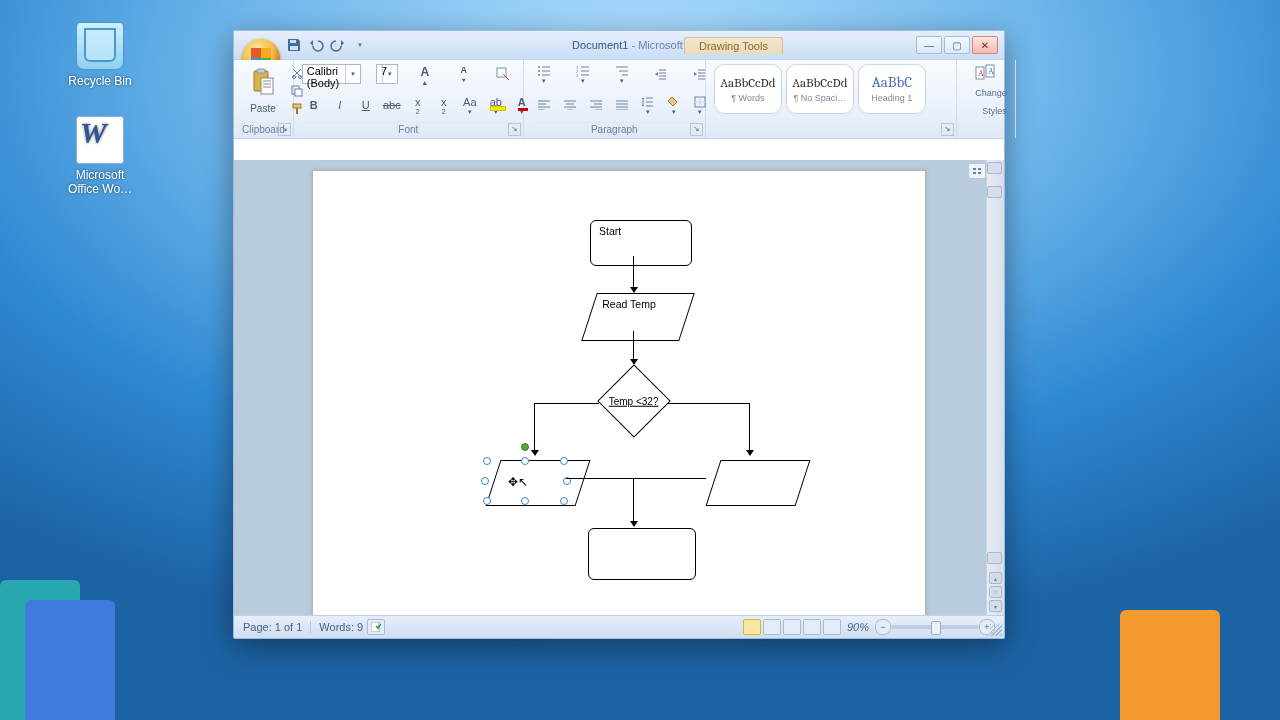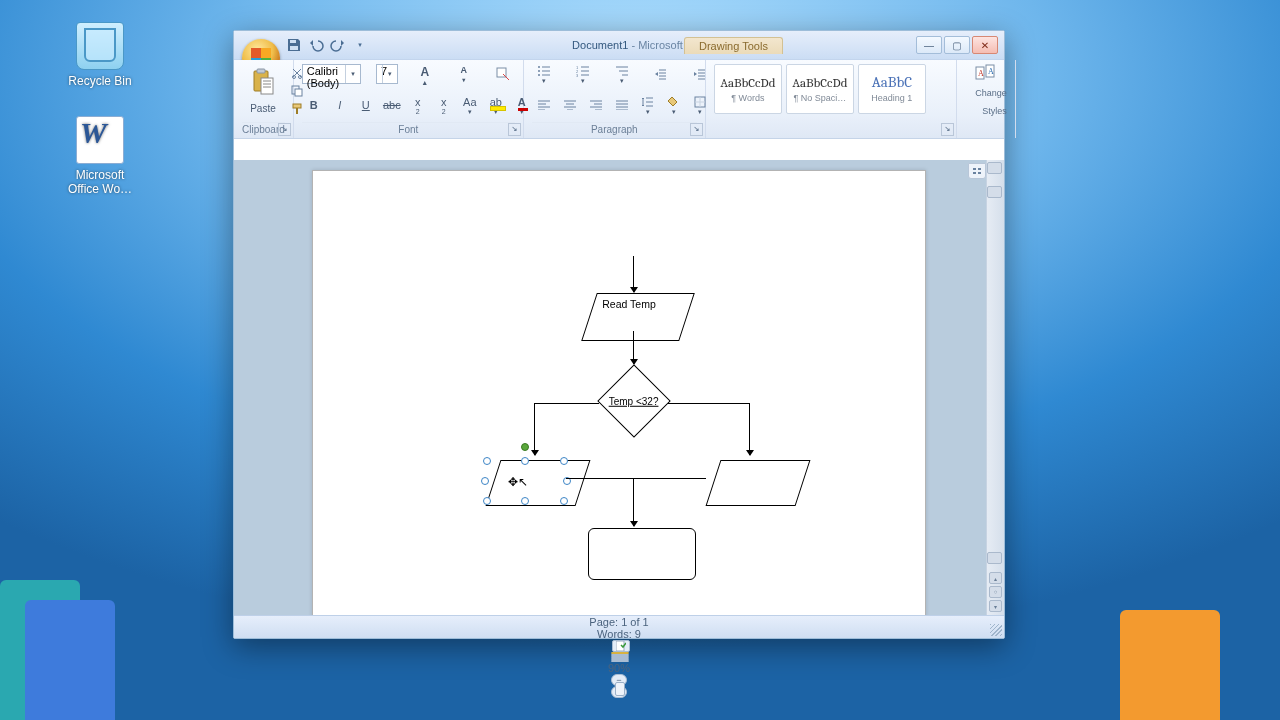--- a/index.html
+++ b/index.html
@@ -93,21 +93,21 @@
 .font-name .dd-arrow, .font-size .dd-arrow { position:absolute; right:0; top:0; width:14px; height:100%; border-left:1px solid #c4d0df; display:grid; place-items:center; color:#4a5c74; font-size:7px; }
 .font-size { width:30px; height:18px; border:1px solid #a7b9cf; background:#fff; font-size:11px; padding-left:4px; position:relative; }
 .icon-btn { height:18px; min-width:18px; padding:0 2px; display:grid; place-items:center; border:1px solid transparent; border-radius:2px; color:#4a5c74; font-size:11px; cursor:pointer; }
 .font-row2 { display:flex; gap:2px; align-items:center; margin-top:3px; }
 .swatch { width:10px; height:3px; display:block; }
 .yellow-sw{ background:#ffea00; border:1px solid #d6c400; }
 .red-sw{ background:#c00; }
 
 .para-group { width:165px; }
 .styles-group { width:234px; display:flex; flex-direction:row; gap:4px; overflow:hidden; flex-wrap:wrap; }
-.style-thumb { width:66px; height:48px; border:1px solid #cbd6e4; background:#fff; border-radius:2px; display:flex; flex-direction:column; justify-content:center; align-items:center; gap:4px; font-size:9px; color:#808a97; cursor:pointer; }
+.style-thumb { width:66px; height:48px; border:1px solid #cbd6e4; background:#fff; border-radius:10px; display:flex; flex-direction:column; justify-content:center; align-items:center; gap:4px; font-size:9px; color:#808a97; cursor:pointer; }
 .style-thumb .prev { font:400 13px/13px Cambria,serif; color:#333; }
 .style-thumb:nth-child(3) .prev{ color:#4b72b7; font-size:15px; }
 .change-styles { width:42px; display:flex; flex-direction:column; align-items:center; justify-content:center; gap:2px; font-size:9px; color:#5a6e87; cursor:pointer; }
 .change-styles svg{ width:22px;height:18px; }
 .editing-group { width:38px; font-size:10px; color:#5a6e87; display:flex; align-items:center; justify-content:center; }
 .rib-launcher { position:absolute; right:2px; bottom:2px; width:11px; height:11px; border:1px solid #b9c6d8; font:700 7px/9px sans-serif; text-align:center; color:#6b7f97; cursor:pointer; }
 .rib-group.rel { position:relative; }
 .group-label-full { position:absolute; bottom:0; left:0; right:0; }
 
 
@@ -143,21 +143,21 @@
 .obj-arrows{ position:absolute; right:2px; bottom:4px; width:13px; display:flex; flex-direction:column; gap:2px; }
 .obj-arrows div{ height:10px; background:#d4dde9; border:1px solid #aab9cc; border-radius:2px; display:grid; place-items:center; font-size:6px; color:#697e96; }
 
 
 .shape-nub{ position:absolute; right:18px; top:132px; width:16px;height:14px;border:1px solid #b8c6d8;background:#eef3fa;border-radius:0 0 3px 3px;display:grid;place-items:center;color:#6a82a0;cursor:pointer; }
 
 
 .statusbar {
   position:absolute; left:0; right:0; bottom:0; height:22px;
   background:linear-gradient(#e6eefb,#cfdef2); border-top:1px solid #bed0e8;
-  display:flex; align-items:center; font-size:11px; color:#4b637e; padding:0 16px;flex-direction:column;
+  display:flex; align-items:center; font-size:11px; color:#4b637e; padding:0 9px;
 }
 .statusbar .sep { width:1px; height:12px; background:#b6c7dc; margin:0 8px; }
 .view-btn { width:16px; height:14px; border:1px solid #a9bcd2; background:#e3ecf7; margin-left:2px; border-radius:2px; cursor:pointer; }
 .view-btn.active { background:#fbe6a4; border-color:#d9b23e; }
 .zoom-slider { width:88px; height:4px; background:#c0cedf; position:relative; border-radius:2px;}
 .zoom-slider .knob{ width:8px;height:12px;background:#eef3fa;border:1px solid #9bb0c8;border-radius:2px;position:absolute;top:-4px;left:40px;}
 .zoom-end{ width:14px;height:14px;border:1px solid #a9bcd2;border-radius:7px;background:#e3ecf7;display:grid;place-items:center;font-size:9px;color:#4b637e;cursor:pointer;}
 .resize-grip{ width:12px;height:12px;position:absolute;right:2px;bottom:2px;
   background:repeating-linear-gradient(135deg,#9fb5cc,#9fb5cc 1px,transparent 1px,transparent 3px); }
 .spell-icon{ width:16px;height:14px;border:1px solid #a9bcd2;background:#e3ecf7;border-radius:2px;display:grid;place-items:center;margin-left:4px;cursor:pointer; }
@@ -415,20 +415,23 @@
           </svg>
         <span style="text-align:right;line-height:18px;">Change Styles</span>
       </div>
     </div>
 
   </div>
 
   <div class="doc-scroll">
     <div class="page">
 
+      <div class="shape rounded" style="left:277px; top:49px; width:84px; height:36px;">
+        <span>Start</span>
+      </div>
 
       <div class="connector arrow-down" style="left:320px; top:85px; width:1px; height:36px;"></div>
 
       <div class="shape parallelogram" style="left:276px; top:122px; width:80px; height:38px;">
         <span style="white-space:pre-line;">Read Temp</span>
       </div>
 
       <div class="connector arrow-down" style="left:320px; top:160px; width:1px; height:33px;"></div>
 
       <div class="shape diamond" style="left:295px; top:204px; width:50px; height:50px; padding:0; justify-content:center; align-items:center;">
@@ -497,21 +500,21 @@
           <rect x="0" y="0" width="8" height="10" fill="#fff" stroke="#9aaabf"></rect>
           <path d="M5 4l2 2 3-4" stroke="#3a9a3a" fill="none" stroke-width="1.5"></path>
         </svg>
     </div>
     <div style="flex:1"></div>
     <div class="view-btn active"></div>
     <div class="view-btn"></div>
     <div class="view-btn"></div>
     <div class="view-btn"></div>
     <div class="view-btn"></div>
-    <span style="margin:0 6px;">90%</span>
+    <span style="margin:0 6px;font-style:italic;">90%</span>
     <div class="zoom-end">−</div>
     <div class="zoom-slider">
         <div class="knob"></div>
       </div>
     <div class="zoom-end">+</div>
     <div class="resize-grip"></div>
   </div>
 
 </div>
 

